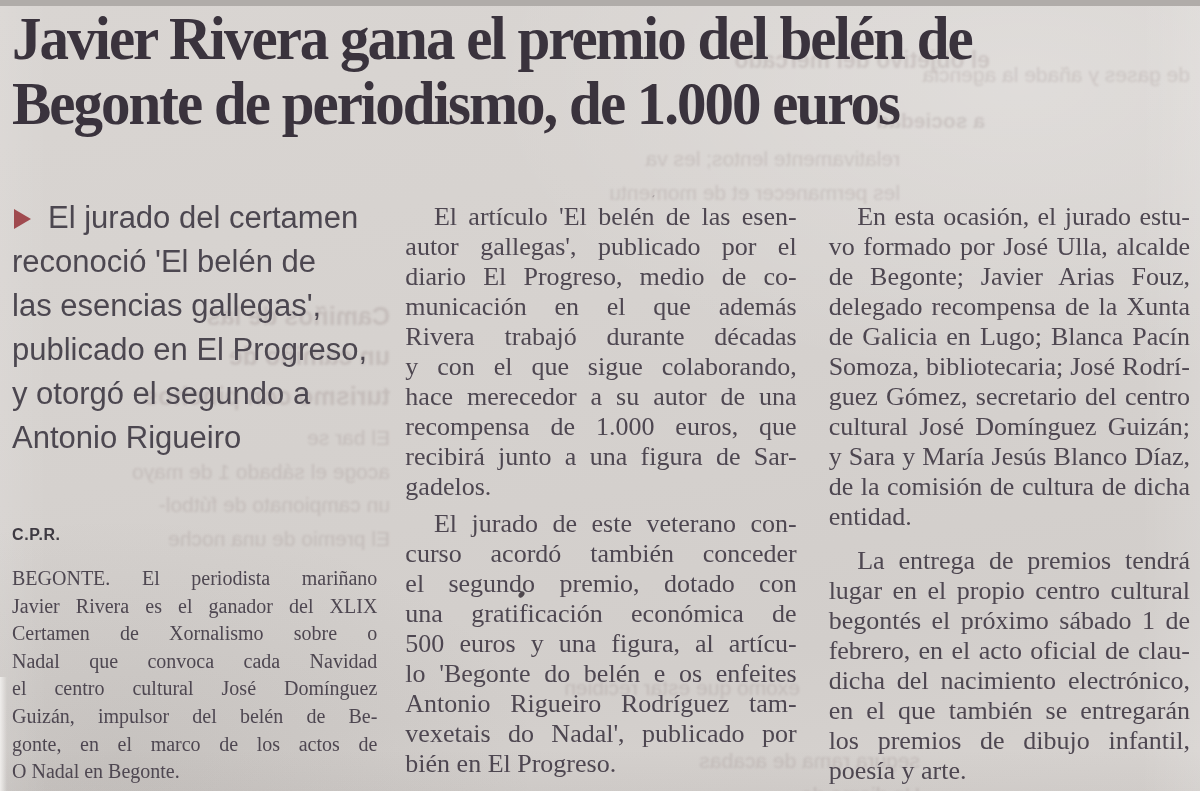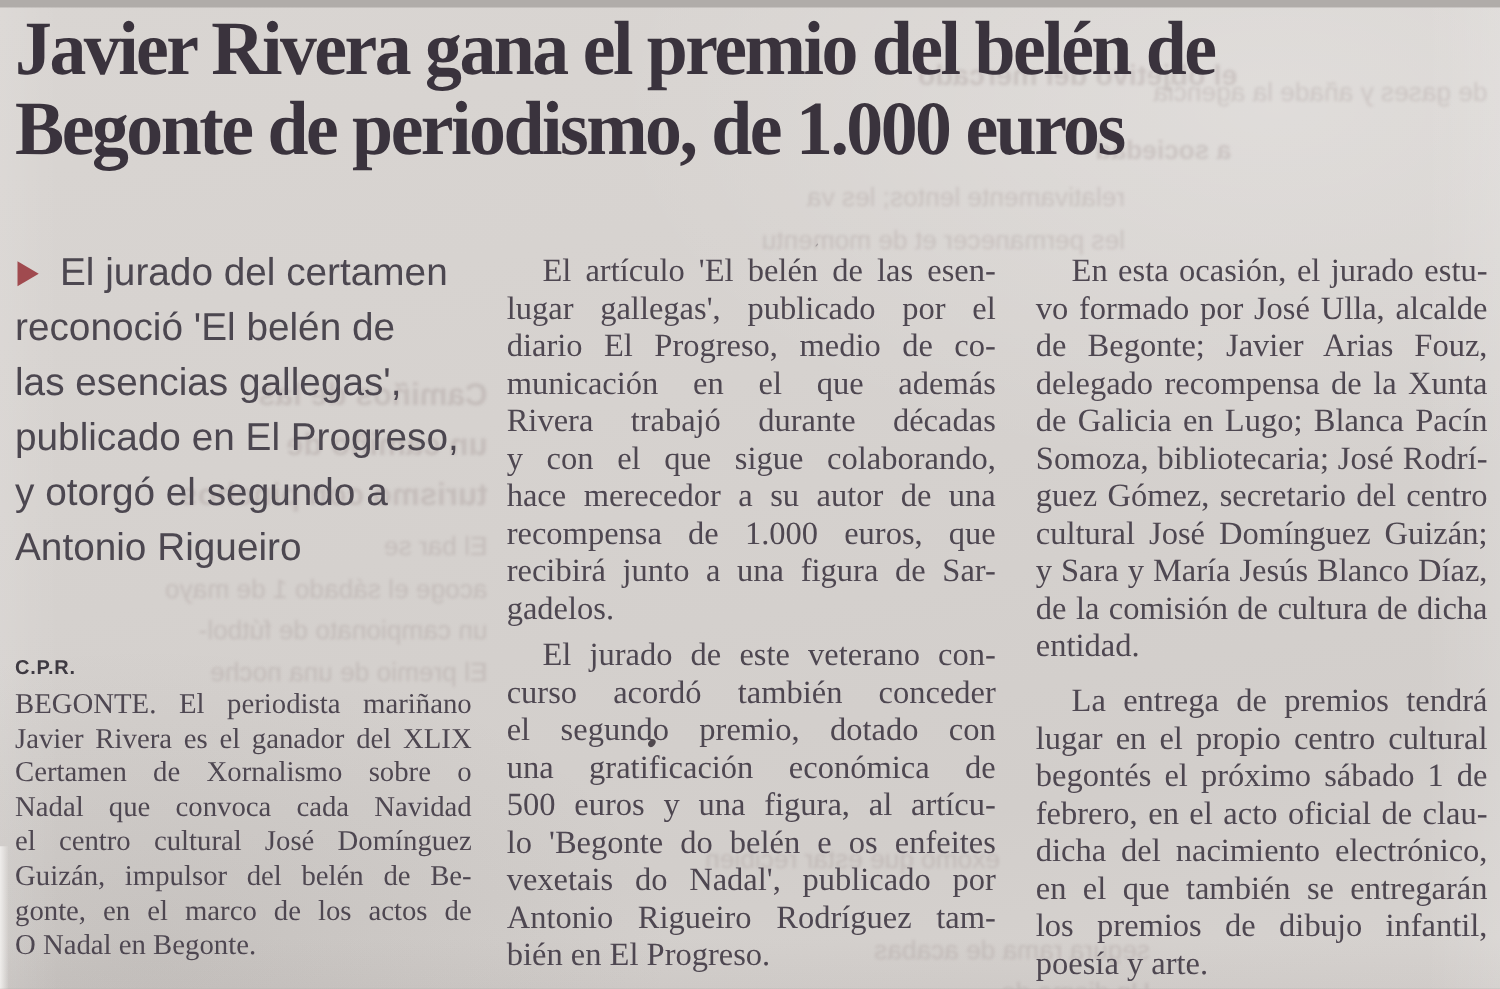--- a/index.html
+++ b/index.html
@@ -63,21 +63,21 @@
     border-color:transparent transparent transparent #a04a4f;
   }
 
   .byline{
     margin-top:66px;
     font-family:"Liberation Sans", sans-serif;
     font-weight:700;font-size:16px;letter-spacing:0.6px;
     color:#3e3a42;
   }
 
-  .body-left{margin-top:5px;font-size:23px;line-height:27.6px;color:#4e4751;}
+  .body-left{margin-top:21px;font-size:20px;line-height:27.6px;color:#4e4751;}
   .para{font-size:26px;line-height:30px;color:#4e4751;}
   .col-mid .para2{margin-top:7px;}
   .col-right .para2{margin-top:14px;}
 
   .jline{text-align:justify;text-align-last:justify;}
   .jline.last{text-align-last:left;}
   .indent-first .jline:first-child{text-indent:1.1em;}
 
   
   .bleed-layer{position:absolute;inset:0;pointer-events:none;}
@@ -151,39 +151,39 @@
           <div class="jline">el centro cultural José Domínguez</div>
           <div class="jline">Guizán, impulsor del belén de Be-</div>
           <div class="jline">gonte, en el marco de los actos de</div>
           <div class="jline last">O Nadal en Begonte.</div>
         </div>
     </div>
 
     <div class="col col-mid">
       <div class="para para1 indent-first">
           <div class="jline">El artículo 'El belén de las esen-</div>
-          <div class="jline">lugar gallegas', publicado por el</div>
+          <div class="jline">autor gallegas', publicado por el</div>
           <div class="jline">diario El Progreso, medio de co-</div>
           <div class="jline">municación en el que además</div>
           <div class="jline">Rivera trabajó durante décadas</div>
           <div class="jline">y con el que sigue colaborando,</div>
           <div class="jline">hace merecedor a su autor de una</div>
           <div class="jline">recompensa de 1.000 euros, que</div>
           <div class="jline">recibirá junto a una figura de Sar-</div>
           <div class="jline last">gadelos.</div>
         </div>
       <div class="para para2 indent-first">
           <div class="jline">El jurado de este veterano con-</div>
           <div class="jline">curso acordó también conceder</div>
           <div class="jline">el segundo premio, dotado con</div>
           <div class="jline">una gratificación económica de</div>
           <div class="jline">500 euros y una figura, al artícu-</div>
           <div class="jline">lo 'Begonte do belén e os enfeites</div>
+          <div class="jline">Antonio Rigueiro Rodríguez tam-</div>
           <div class="jline">vexetais do Nadal', publicado por</div>
-          <div class="jline">Antonio Rigueiro Rodríguez tam-</div>
           <div class="jline last">bién en El Progreso.</div>
         </div>
     </div>
 
     <div class="col col-right">
       <div class="para para1 indent-first">
           <div class="jline">En esta ocasión, el jurado estu-</div>
           <div class="jline">vo formado por José Ulla, alcalde</div>
           <div class="jline">de Begonte; Javier Arias Fouz,</div>
           <div class="jline">delegado recompensa de la Xunta</div>

